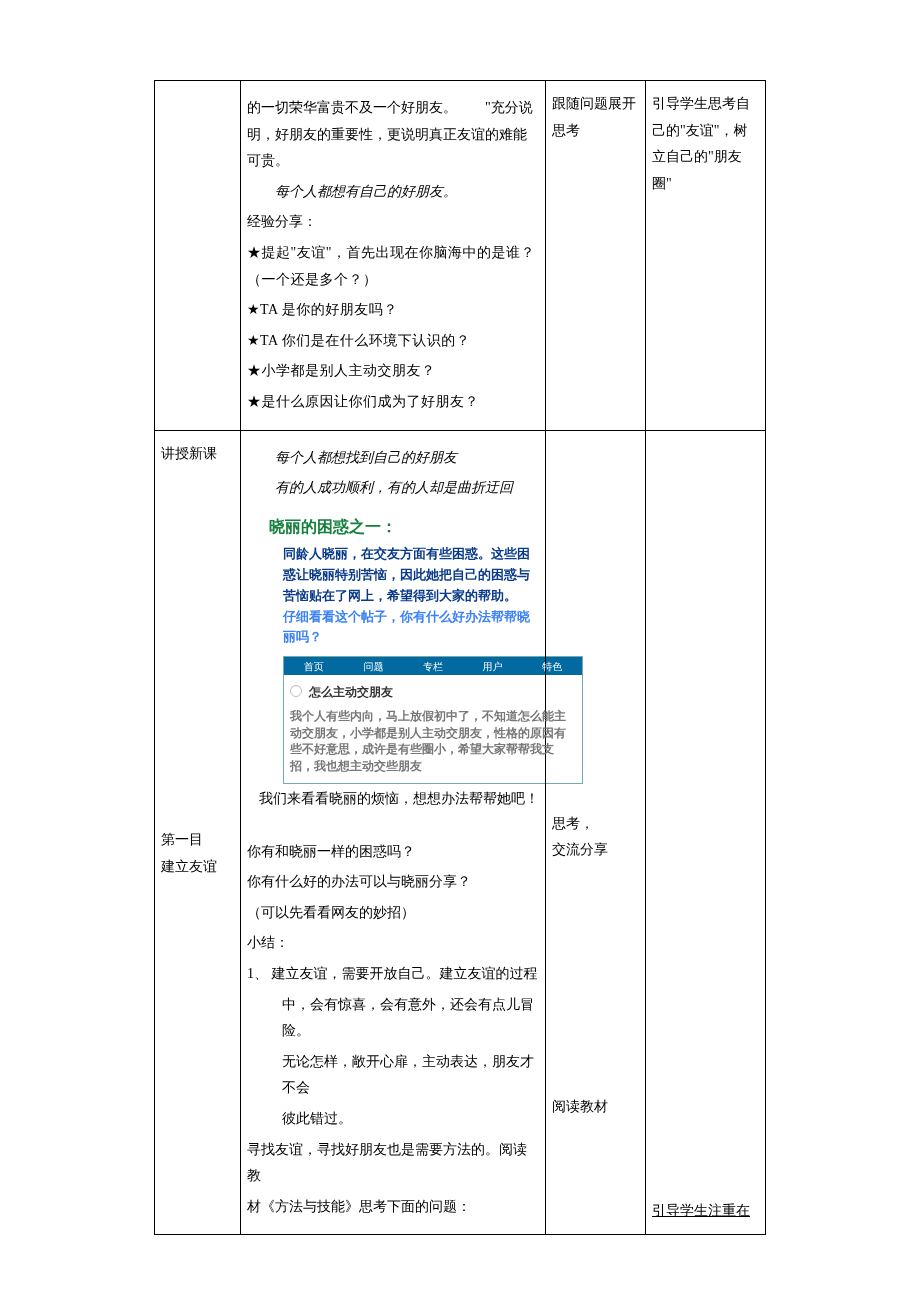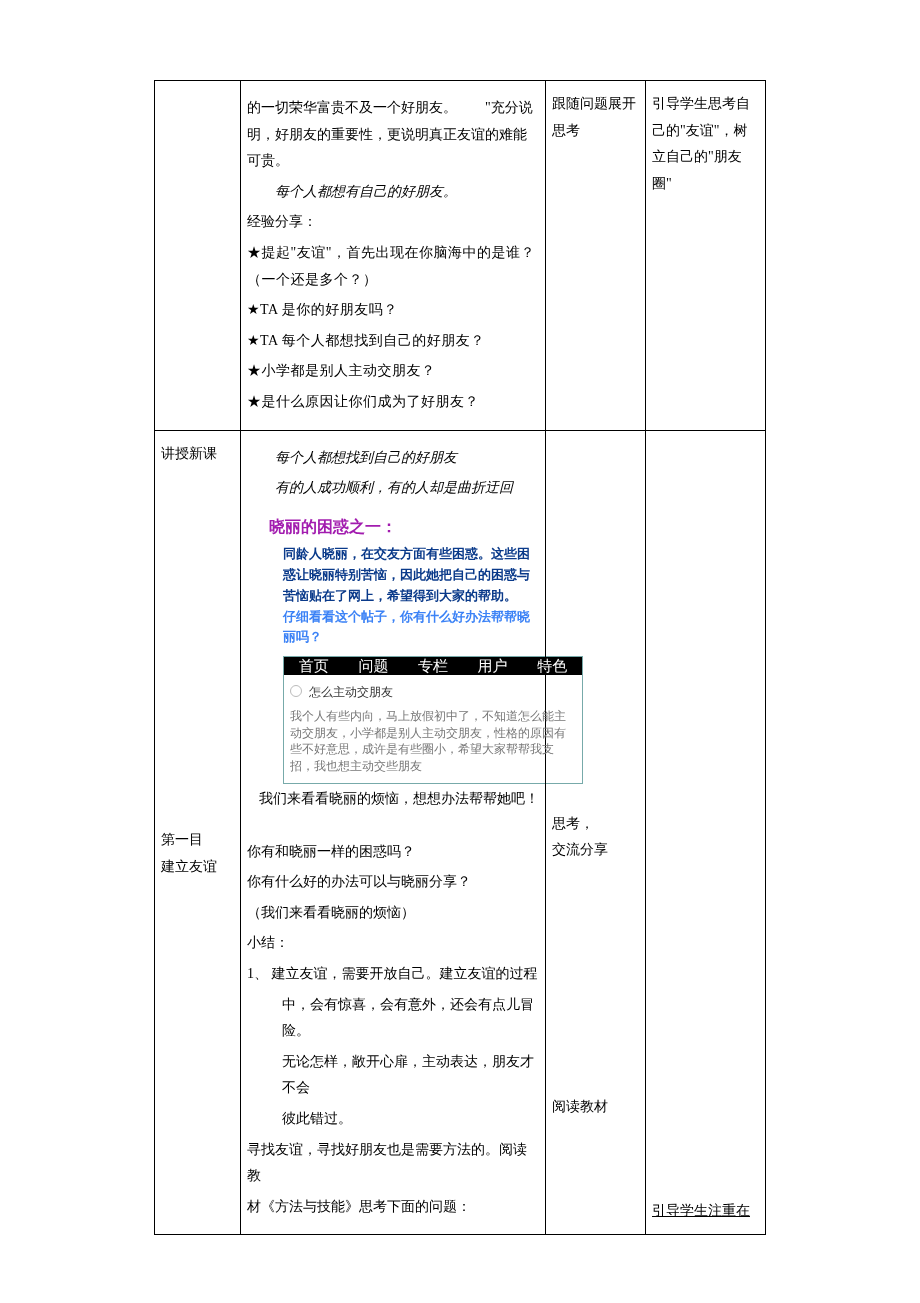--- a/index.html
+++ b/index.html
@@ -31,39 +31,39 @@
   .col1 { width: 86px; }
   .col2 { width: auto; }
   .col3 { width: 100px; }
   .col4 { width: 120px; }
   .indent { text-indent: 2em; font-style: italic; }
   .para { margin: 4px 0; }
   .star-line { letter-spacing: 0.5px; }
 
   
   .story-wrap { margin: 10px 0 6px 22px; }
-  .story-title { color: #a21caf; font-weight: bold; font-size: 16px; margin-bottom: 2px; }
+  .story-title { color: #15803d; font-weight: bold; font-size: 16px; margin-bottom: 2px; }
   .story-body { color: #0a3a8a; font-weight: bold; font-size: 13px; line-height: 1.6; padding-left: 14px; }
   .story-hilite { color: #3b82f6; }
   .forum-box {
     border: 1px solid #7aa;
     margin: 8px 0 0 14px;
     width: 300px;
     box-sizing: border-box;
   }
   .forum-tabs {
     display: flex;
-    background: #000000;
+    background: #0369a1;
     color: #fff;
-    font-size: 15px;
+    font-size: 10px;
     height: 18px;
     align-items: center;
   }
   .forum-tab { flex: 1; text-align: center; }
-  .forum-content { padding: 6px 6px 8px 6px; }
+  .forum-content { padding: 6px 6px 8px 6px; font-weight: bold; }
   .forum-thread-title { font-size: 12px; color: #333; margin-bottom: 4px; }
   .forum-thread-title .bubble { display:inline-block; border:1px solid #bbb; border-radius:6px; width:10px; height:10px; margin-right:4px; position:relative; top:1px; }
   .forum-thread-body { font-size: 12px; color: #777; line-height: 1.4; }
   .mid-valign { vertical-align: middle; }
 
   .list-num { margin-left: 0; }
   .list-sub { margin-left: 2.5em; }
 </style>
 </head>
 <body>
@@ -81,21 +81,21 @@
         <tr>
     <td>
       <span></span>
     </td>
     <td>
       <div class="para">的一切荣华富贵不及一个好朋友。　　"充分说明，好朋友的重要性，更说明真正友谊的难能可贵。</div>
       <div class="para indent">每个人都想有自己的好朋友。</div>
       <div class="para">经验分享：</div>
       <div class="para star-line">★提起"友谊"，首先出现在你脑海中的是谁？　　（一个还是多个？）</div>
       <div class="para star-line">★TA 是你的好朋友吗？</div>
-      <div class="para star-line">★TA 每个人都想找到自己的好朋友？</div>
+      <div class="para star-line">★TA 你们是在什么环境下认识的？</div>
       <div class="para star-line">★小学都是别人主动交朋友？</div>
       <div class="para star-line">★是什么原因让你们成为了好朋友？</div>
     </td>
     <td class="mid-valign">
       <div>跟随问题展开思考</div>
     </td>
     <td class="mid-valign">
       <div>引导学生思考自己的"友谊"，树立自己的"朋友圈"</div>
     </td>
   </tr>
@@ -135,21 +135,21 @@
           </div>
         </div>
       </div>
 
       <div class="para" style="margin-top:-4px;text-align:right;">我们来看看晓丽的烦恼，想想办法帮帮她吧！</div>
 
       <div class="para" style="height:18px;"></div>
 
       <div class="para">你有和晓丽一样的困惑吗？</div>
       <div class="para">你有什么好的办法可以与晓丽分享？</div>
-      <div class="para">（我们来看看晓丽的烦恼）</div>
+      <div class="para">（可以先看看网友的妙招）</div>
       <div class="para">小结：</div>
       <div class="para list-num">1、 建立友谊，需要开放自己。建立友谊的过程</div>
       <div class="para list-sub">中，会有惊喜，会有意外，还会有点儿冒险。</div>
       <div class="para list-sub">无论怎样，敞开心扉，主动表达，朋友才不会</div>
       <div class="para list-sub">彼此错过。</div>
       <div class="para">寻找友谊，寻找好朋友也是需要方法的。阅读教</div>
       <div class="para">材《方法与技能》思考下面的问题：</div>
     </td>
     <td>
       <div style="height:370px;"></div>

